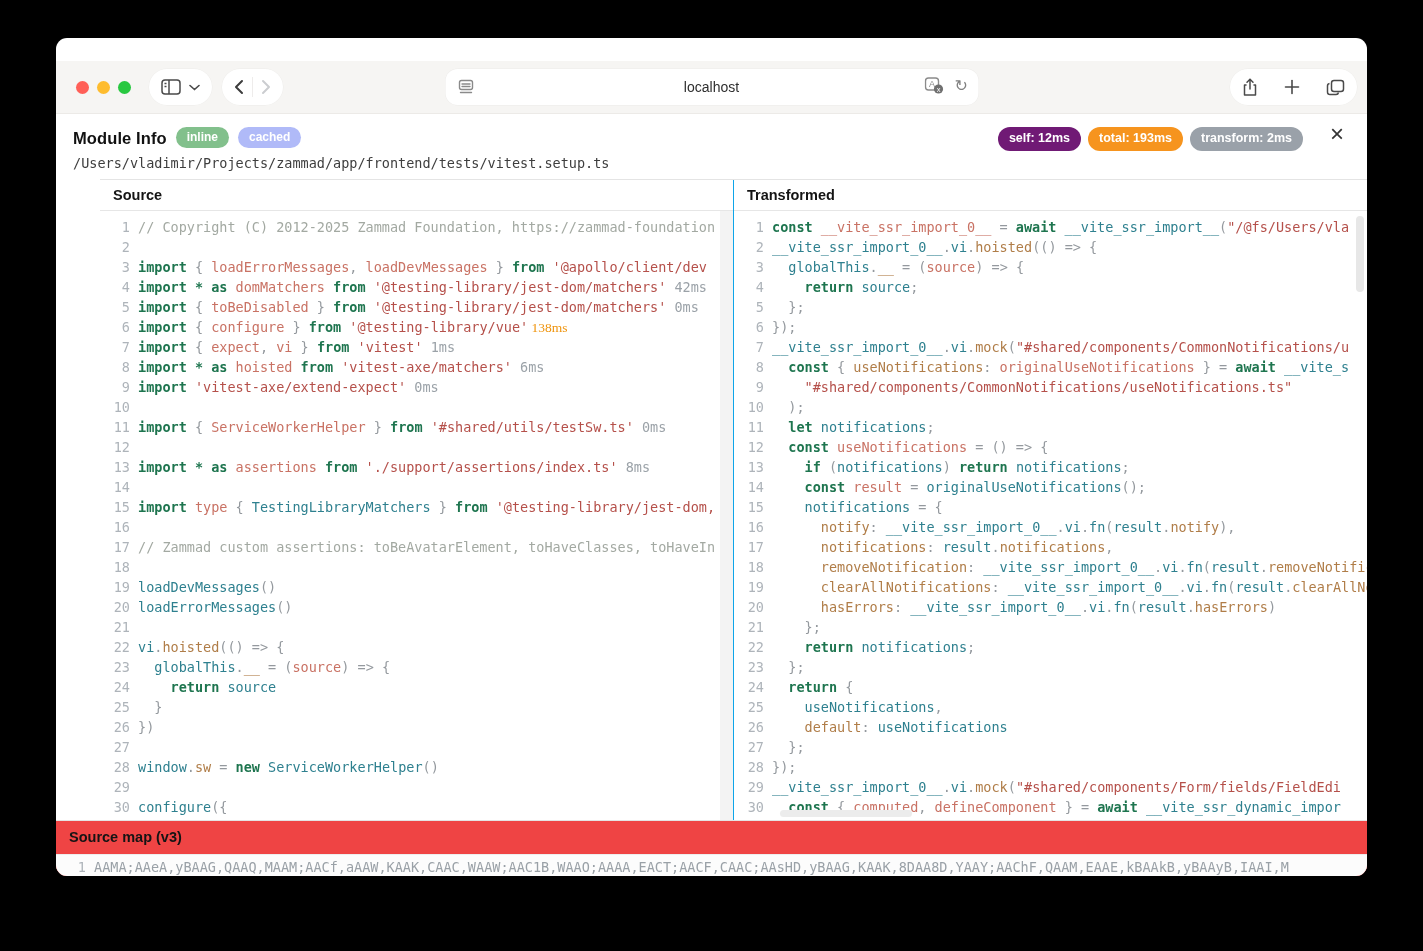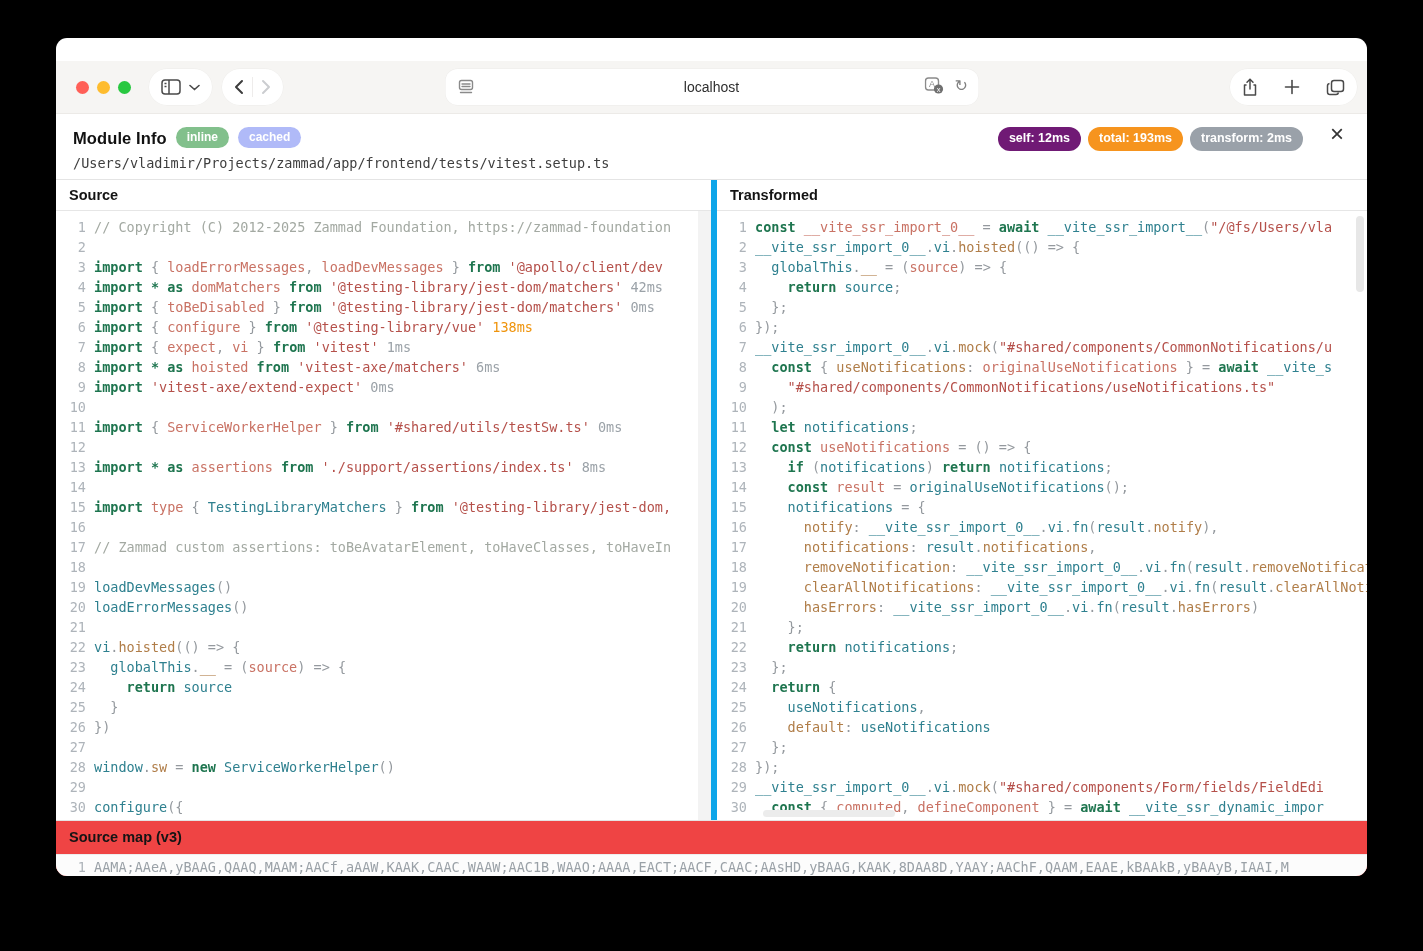--- a/index.html
+++ b/index.html
@@ -51,43 +51,43 @@
   }
   .mi-close{
     position:absolute;right:16px;top:6px;font-size:24px;color:#333;font-weight:300;
     width:28px;height:28px;display:flex;align-items:center;justify-content:center;
   }
   .mi-path{
     margin-top:7px;font-family:"DejaVu Sans Mono","Liberation Mono",monospace;
     font-size:13.5px;color:#3e3e3e;white-space:nowrap;overflow:hidden;
   }
   
-  .panels{display:flex;border-top:1px solid #e4e4e4;height:640px;background:#fff;}
+  .panels{display:flex;border-top:1px solid #e4e4e4;height:640px;background:#fff;margin-left:44px;}
   .panel{width:655px;box-sizing:border-box;position:relative;overflow:hidden;}
-  .panel.right{width:656px;border-left:6px solid #0ea5e9;}
+  .panel.right{width:656px;border-left:1px solid #0ea5e9;}
   .panel-h{
     height:30px;line-height:30px;padding:0 13px;font-size:14.5px;font-weight:700;color:#141414;
     border-bottom:1px solid #e6e6e6;
   }
   .code{
     padding-top:6px;font-family:"DejaVu Sans Mono","Liberation Mono",monospace;
     font-size:13.5px;
   }
   .cl{display:flex;height:20px;line-height:20px;white-space:pre;}
   .ln{width:30px;flex:none;text-align:right;color:#aeb4ba;}
   .lc{padding-left:8px;}
   .tk-k{color:#1e754f;font-weight:700;}
   .tk-v{color:#c97264;}
   .tk-s{color:#b5504a;}
   .tk-t{color:#2e808f;}
   .tk-o{color:#b07d48;}
   .tk-p{color:#94999e;}
   .tk-c{color:#a3a9a2;}
   .tk-tm{color:#9ba2a8;}
-  .tk-tmo{color:#ef940d;}
+  .tk-tmo{color:#ef940d;font-family:Liberation Serif, serif;}
   
   .vtrack{position:absolute;right:0;top:31px;bottom:0;width:13px;background:#f3f3f3;}
   .vthumb{position:absolute;right:3px;top:36px;width:8px;height:76px;background:#e7e7e7;border-radius:4px;}
   .hthumb{position:absolute;left:46px;bottom:3px;width:132px;height:7px;background:#ececec;border-radius:4px;}
   
   .smap{border-top:1px solid #e4e4e4;background:#ef4444;position:relative;height:67px;box-sizing:border-box;}
   .smap-h{height:33px;line-height:33px;padding:0 13px;font-size:14.5px;font-weight:700;color:#141414;}
   .smap-line{
     display:flex;align-items:center;height:23px;border-top:1px solid #ededed;border-bottom:1px solid #ededed;
     background:#fcfcfc;font-family:"DejaVu Sans Mono","Liberation Mono",monospace;font-size:13.5px;

